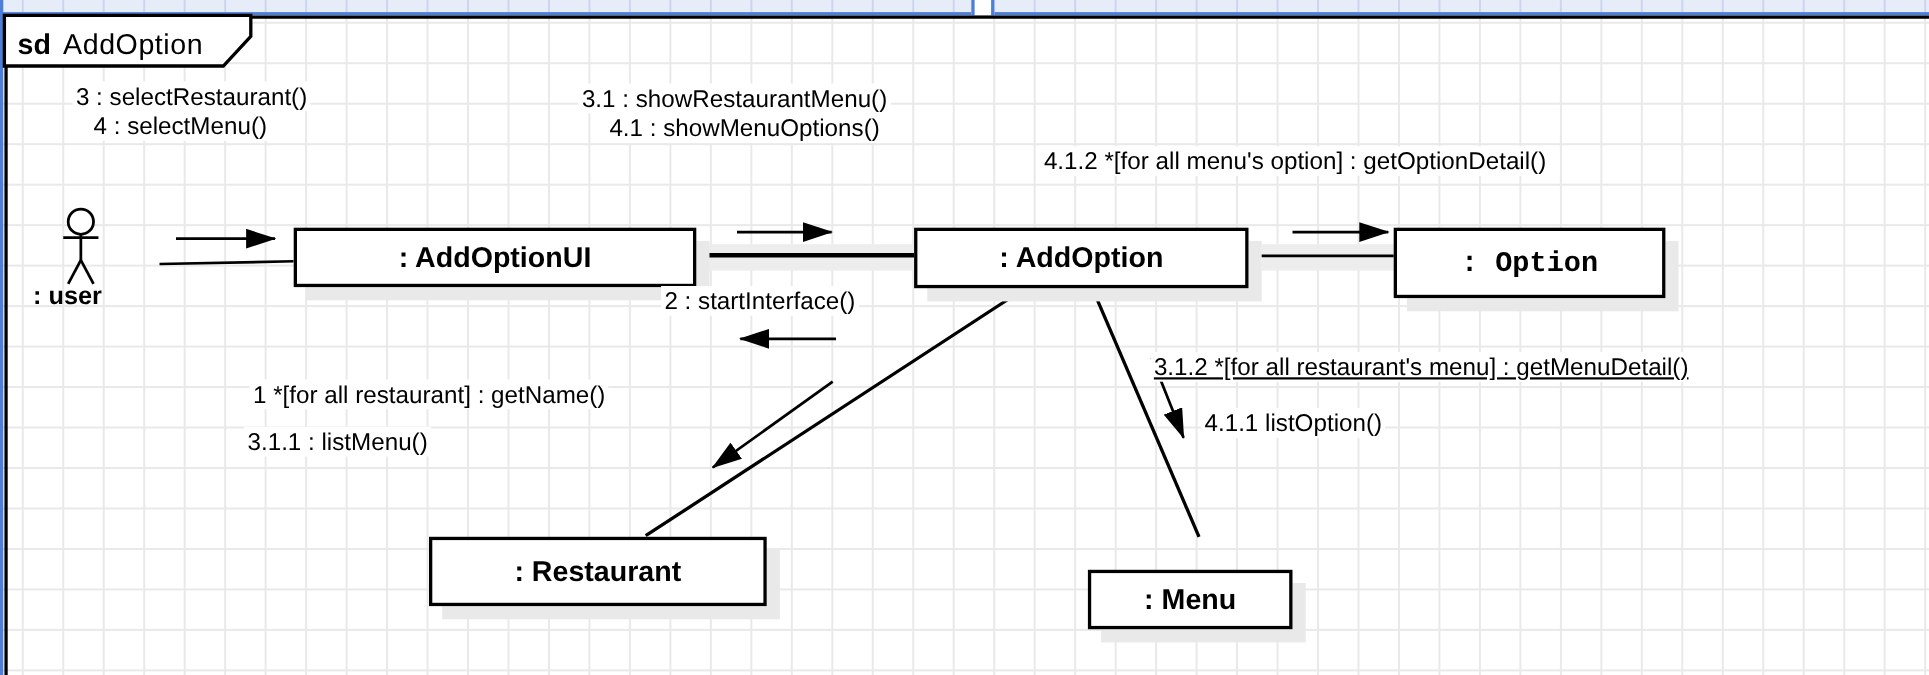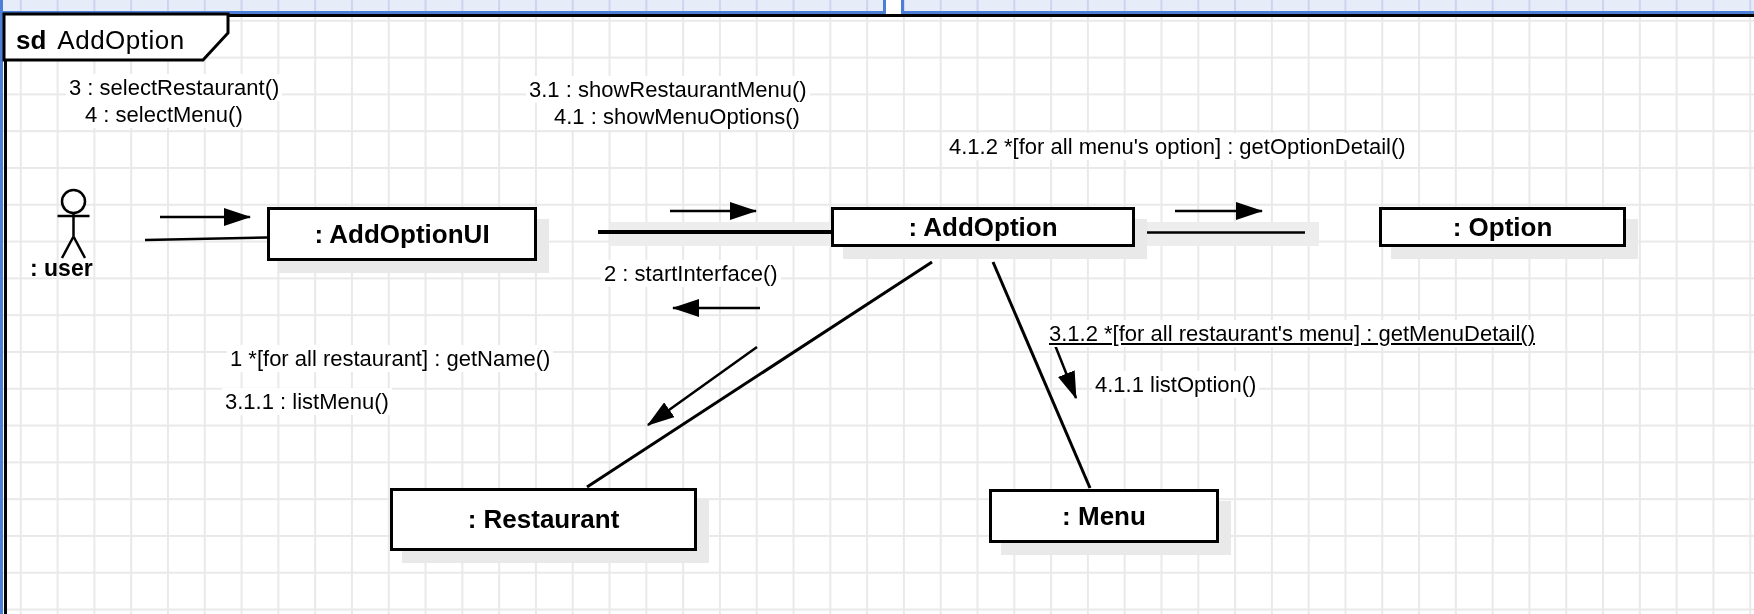--- a/index.html
+++ b/index.html
@@ -39,25 +39,25 @@
   }
   .frame-label .op{font-weight:bold;margin-right:11px;}
   .frame-label .ttl{letter-spacing:0.5px;}
   .obj{
     position:absolute;z-index:5;box-sizing:border-box;
     background:#fff;border:3px solid #000;
     box-shadow:12px 12px 0 var(--shadow);
     display:flex;align-items:center;justify-content:center;
     font-weight:bold;font-size:26px;white-space:nowrap;
   }
-  .obj-addoptionui{left:267px;top:207px;width:270px;height:54px;}
-  .obj-addoption  {left:831px;top:207px;width:304px;height:40px;}
-  .obj-option     {left:1379px;top:207px;width:247px;height:40px;}
+  .obj-addoptionui{left:267px;top:207px;width:366px;height:54px;}
+  .obj-addoption  {left:831px;top:207px;width:304px;height:55px;}
+  .obj-option     {left:1267px;top:207px;width:247px;height:64px;font-family:Liberation Mono, monospace;}
   .obj-restaurant {left:390px;top:488px;width:307px;height:63px;}
-  .obj-menu       {left:989px;top:489px;width:230px;height:54px;}
+  .obj-menu       {left:989px;top:518px;width:186px;height:54px;}
   .msg{
     position:absolute;z-index:6;font-size:22px;line-height:27px;
     white-space:nowrap;background:#fff;padding:0 3px;
   }
   .m-select-restaurant{left:66px;top:74px;}
   .m-select-menu{left:82px;top:101px;}
   .m-show-restaurant-menu{left:526px;top:76px;}
   .m-show-menu-options{left:551px;top:103px;}
   .m-get-option-detail{left:946px;top:113px;margin-top:20px;}
   .m-start-interface{left:601px;top:260px;}

